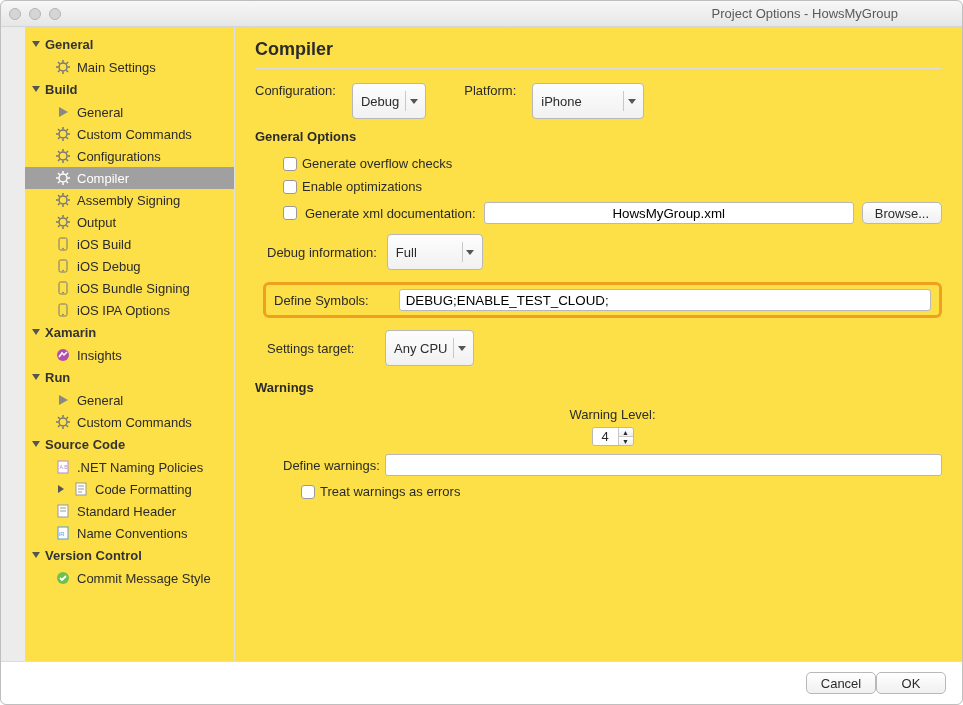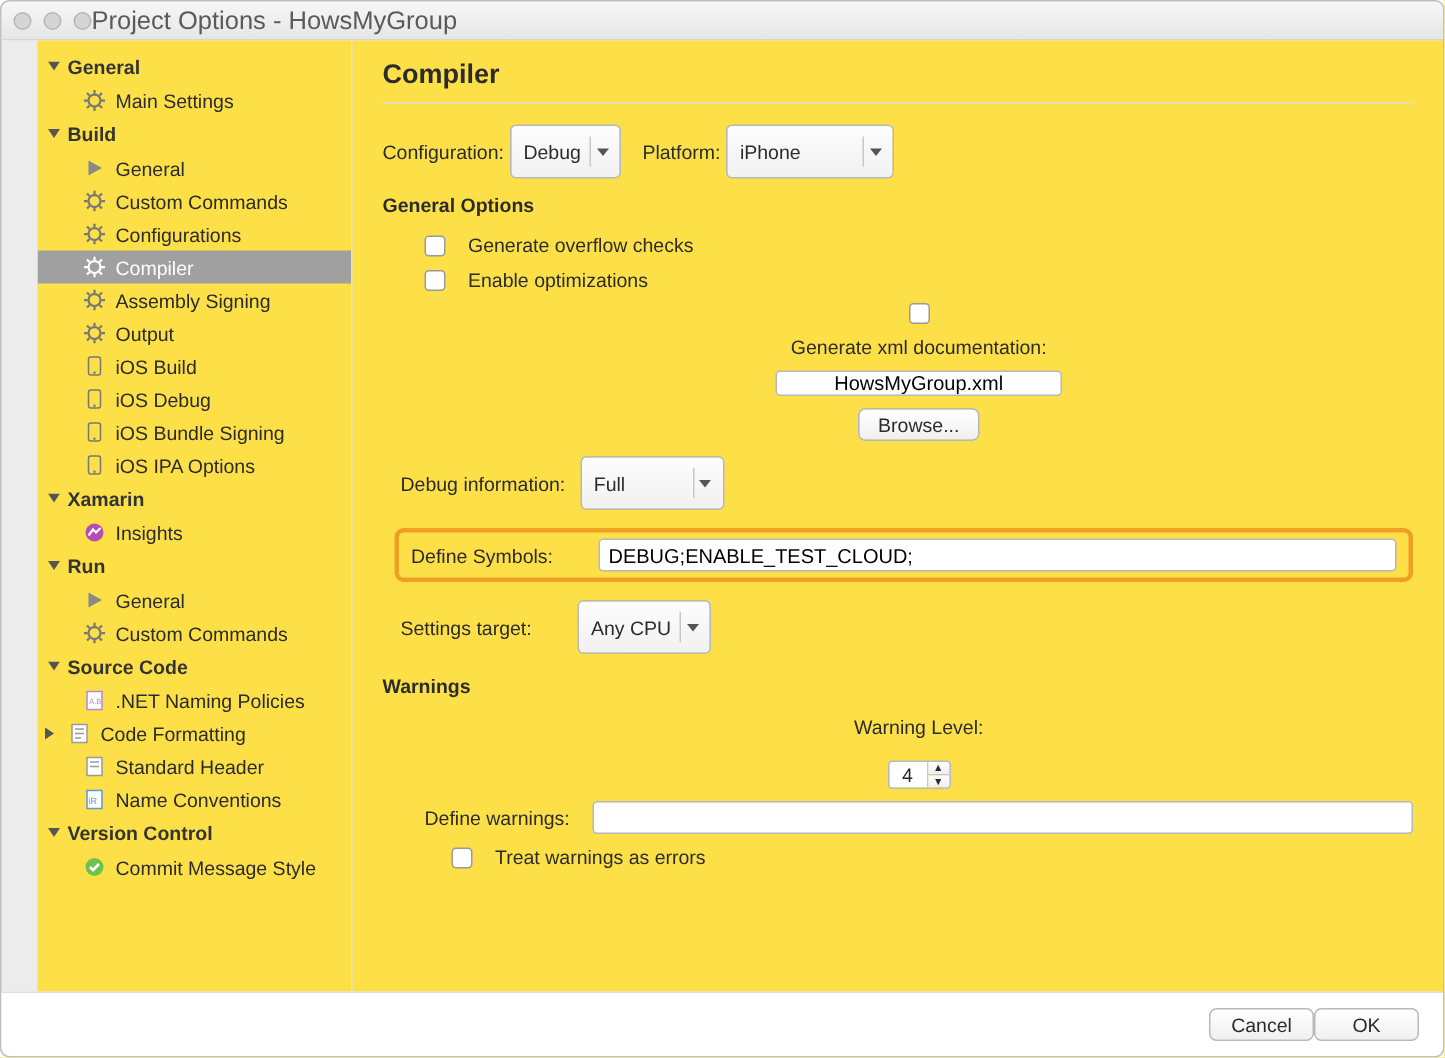--- a/index.html
+++ b/index.html
@@ -25,21 +25,21 @@
     border-bottom:1px solid #d5d5d5;
     display:flex;
     align-items:center;
     padding:0 8px;
     background: linear-gradient(#f7f7f7,#e6e6e6);
     border-top-left-radius:6px;
     border-top-right-radius:6px;
   }
   .traffic { display:flex; gap:8px; }
   .tlight { width:12px; height:12px; border-radius:50%; background:#d5d5d5; border:1px solid #b5b5b5; }
-  .wtitle { flex:1; text-align:left; font-size:17px; color:#5a5a5a; }
+  .wtitle { flex:1; text-align:right; font-size:13px; color:#5a5a5a; }
   .body {
     flex:1;
     display:flex;
     background:#fde047;
     overflow:hidden;
     margin-left:24px;
   }
   .sidebar {
     width:210px;
     border-right:1px solid #e0e0e0;
@@ -75,40 +75,40 @@
   
   .main {
     flex:1;
     display:flex;
     flex-direction:column;
     overflow:auto;
   }
   .main-pad { padding:12px 20px 12px 20px; }
   h1.page-title { font-size:18px; font-weight:600; margin:0 0 4px 0; }
   .divider { border:none; border-top:1px solid #ddd; margin:8px 0 14px 0; }
-  .row { display:flex; align-items:center; gap:4px; margin-bottom:10px; }
+  .row { display:flex; gap:16px; margin-bottom:10px; }
   .lbl { }
   .select {
     height:36px;
     border:1px solid #b8b8b8;
     border-radius:4px;
     background:linear-gradient(#fdfdfd,#f1f1f1);
     display:inline-flex; align-items:center;
     padding:0 4px 0 8px;
     gap:6px;
   }
   .select .arrow-part {
     width:16px; height:20px; border-left:1px solid #c8c8c8;
     display:flex; align-items:center; justify-content:center;
   }
   .section-head {
     font-weight:600;
     margin:8px 0 8px 0;
   }
-  .opt-row { display:flex; align-items:center; gap:15px; padding:4px 0 4px 28px; }
+  .opt-row { display:flex; align-items:center; gap:5px; padding:4px 0 4px 28px; }
   .cbx {
     width:14px; height:14px; border:1px solid #9a9a9a; border-radius:3px;
     background:#fff;
   }
   .txt-in {
     height:22px;
     border:1px solid #b8b8b8;
     border-radius:3px;
     padding:0 6px;
     background:#fff;
@@ -404,21 +404,21 @@
       </div>
       <div class="item">
         <span class="ico">
           <svg width="12" height="14">
               <rect x="1" y="1" width="10" height="12" fill="#fff" stroke="#b38bd6"></rect>
               <text x="2.5" y="9" font-size="5" fill="#b38bd6">A.B</text>
             </svg>
         </span>
         <span>.NET Naming Policies</span>
       </div>
-      <div class="item" style="padding-left:8px;">
+      <div class="item" style="padding-left:36px;">
         <span class="tri" style="margin-left:-4px;margin-right:0;">
           <svg width="8" height="8">
               <polygon points="0,0 6,4 0,8" fill="#555"></polygon>
             </svg>
         </span>
         <span class="ico">
           <svg width="12" height="14">
               <rect x="1" y="1" width="10" height="12" fill="#fff" stroke="#999"></rect>
               <line x1="3" y1="4" x2="9" y2="4" stroke="#999"></line>
               <line x1="3" y1="7" x2="9" y2="7" stroke="#999"></line>
@@ -496,21 +496,21 @@
         <div class="section-head">General Options</div>
 
         <div class="opt-row">
           <div class="cbx"></div>
           <span>Generate overflow checks</span>
         </div>
         <div class="opt-row">
           <div class="cbx"></div>
           <span>Enable optimizations</span>
         </div>
-        <div class="opt-row" style="gap:8px;flex-direction:column;">
+        <div class="opt-row" style="gap:8px;">
           <div class="cbx"></div>
           <span>Generate xml documentation:</span>
           <input class="txt-in" style="flex: 1 1 0%; text-align: center;" value="HowsMyGroup.xml">
           <div class="btn">
               <span>Browse...</span>
             </div>
         </div>
 
         <div class="frow">
           <span>Debug information:</span>

